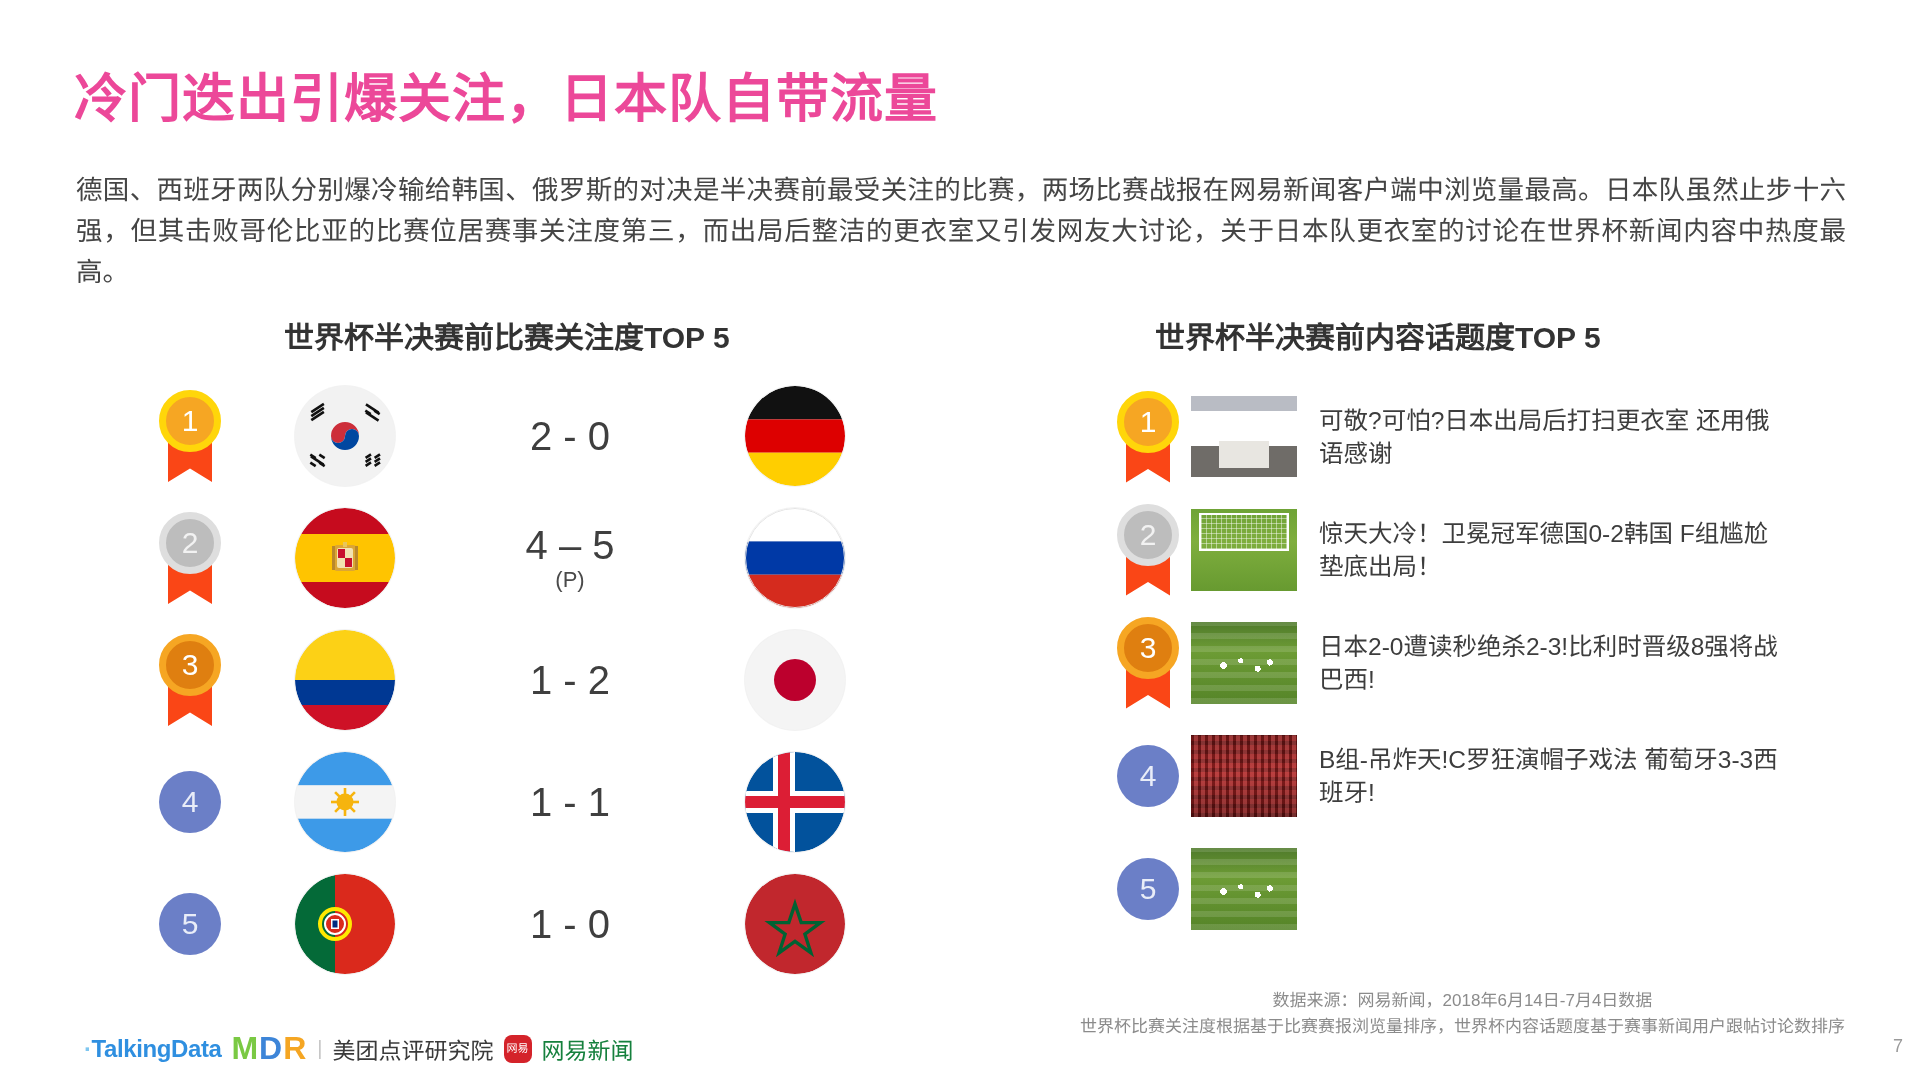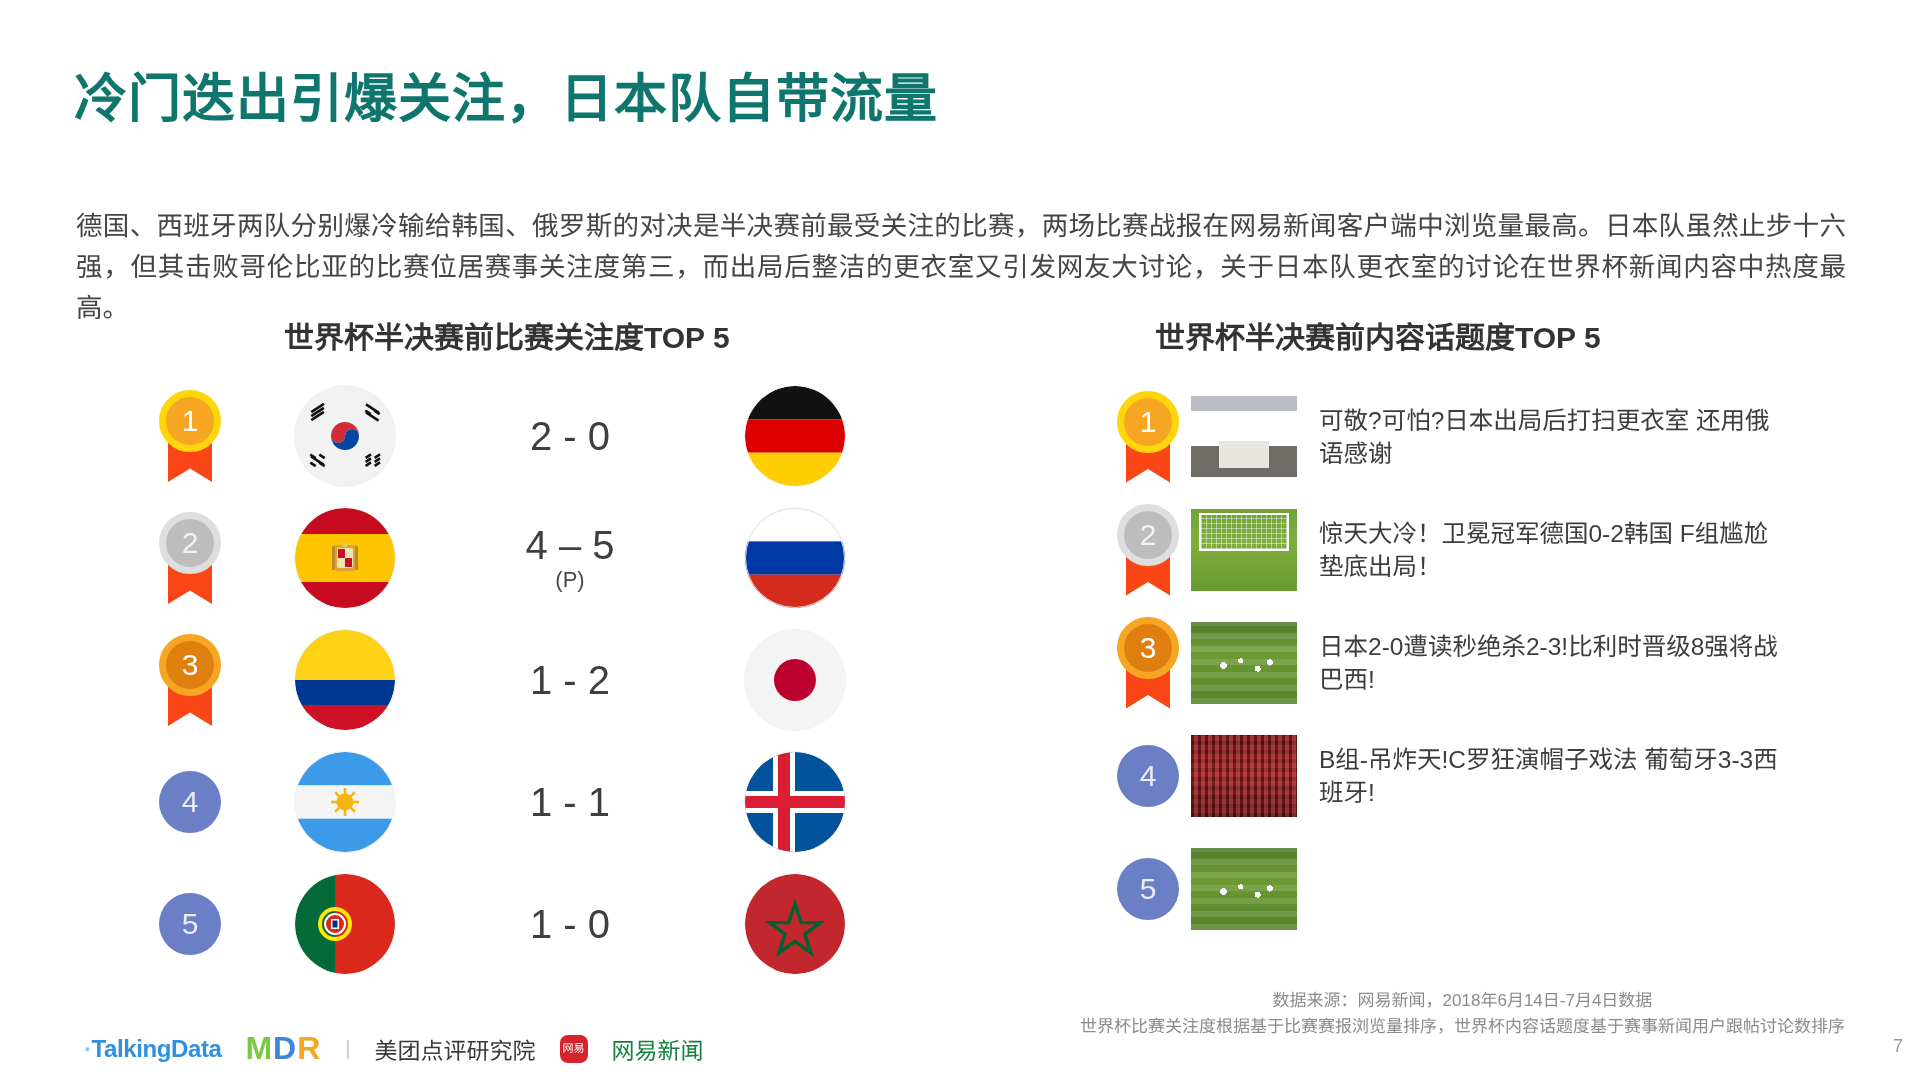--- a/index.html
+++ b/index.html
@@ -11,30 +11,29 @@
     color:#3b3b3b;
     overflow:hidden;
     position:relative;
   }
   .slide{position:relative;width:1921px;height:1080px;}
 
   
   .page-title{
     position:absolute;left:74px;top:56px;
     font-size:53px;font-weight:bold;
-    color:#0f766e;
+    color:#ec4899;
     letter-spacing:1px;
     white-space:nowrap;
   }
   .intro{
     position:absolute;left:76px;top:170px;width:1770px;
     font-size:26.5px;line-height:41px;color:#454545;
     font-weight:400;
     text-align:justify;
-    margin-top:36px;
   }
 
   
   .col-heading{
     position:absolute;top:313px;
     font-size:30px;font-weight:bold;color:#333333;
     white-space:nowrap;
   }
   .col-heading.left{left:284px;}
   .col-heading.right{left:1155px;}
@@ -152,21 +151,21 @@
   .source-note{
     position:absolute;right:76px;top:988px;
     text-align:center;font-size:17px;line-height:26px;color:#8b8b8b;
   }
   .page-number{
     position:absolute;right:18px;top:1036px;
     font-size:18px;color:#9a9a9a;
   }
   .footer-logos{
     position:absolute;left:84px;top:1030px;
-    display:flex;align-items:center;gap:24px;text-align:center;
+    display:flex;align-items:center;gap:10px;text-align:center;
   }
   .logo-td{font-size:24px;font-weight:bold;color:#2f8fe0;letter-spacing:-.4px;}
   .logo-td .dot{color:#7ec6f0;}
   .logo-mdr{font-size:32px;font-weight:bold;letter-spacing:1px;}
   .logo-mdr .m{color:#7ac943;} .logo-mdr .d{color:#3d85d8;} .logo-mdr .r{color:#f5a623;}
   .logo-sep{color:#c6c6c6;font-size:20px;}
   .logo-meituan{font-size:23px;color:#3a3a3a;}
   .logo-netease-mark{
     width:28px;height:28px;background:#d4232a;border-radius:8px;
     display:flex;align-items:center;justify-content:center;

